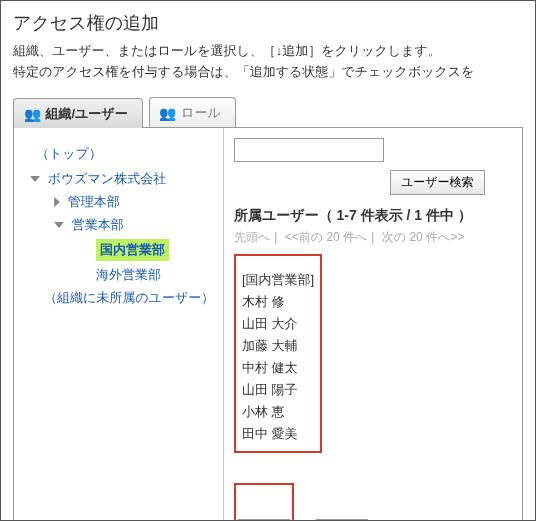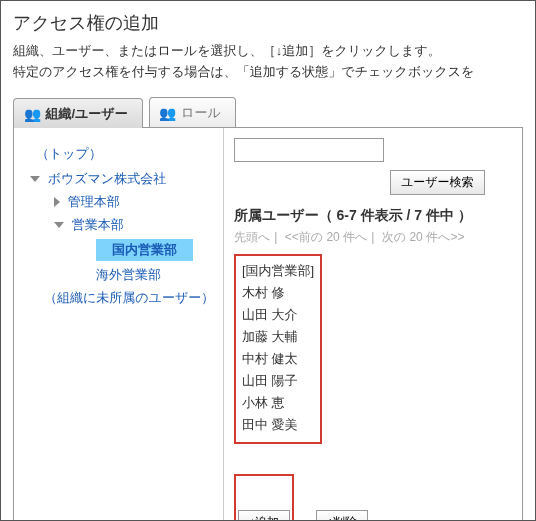--- a/index.html
+++ b/index.html
@@ -92,22 +92,22 @@
   }
   .toggle.right {
     border-top: 5px solid transparent;
     border-bottom: 5px solid transparent;
     border-left: 6px solid #888;
   }
   .lvl1 { padding-left: 10px; }
   .lvl2 { padding-left: 24px; }
   .lvl3 { padding-left: 42px; }
   .selnode {
-    background: #7dd3fc;
-    padding: 2px 16px;
+    background: #bef264;
+    padding: 2px 4px;
     font-weight: bold;
     color: #1a5bb5;
     display: inline-block;
   }
   .topnode { color: #1a5bb5; display:inline-block; padding: 2px 6px;}
   .searchrow { display: flex; gap: 6px; margin-bottom: 12px; }
   .searchrow input[type=text] {
     border: 1px solid #999;
     height: 24px;
     width: 150px;
@@ -119,21 +119,21 @@
     padding: 3px 10px;
     font-size: 12px;
     cursor: pointer;
     margin-top: 32px;
   }
   .section-title { font-weight: bold; font-size: 14px; margin-bottom: 4px; }
   .pager { color: #aaa; font-size: 12px; margin-bottom: 8px; }
   .pager .sep { margin: 0 4px; }
   .userlist {
     border: 2px solid #d23a2f;
-    padding: 4px 6px 6px 6px;
+    padding: 13px 6px 6px 6px;
     line-height: 1.7;
     width: fit-content;
   }
   .userlist div { white-space: nowrap; }
   .actions { margin-top: 30px; display:flex; gap:22px; align-items:center;}
   .addbox { border: 2px solid #d23a2f; padding: 2px; display:inline-block; }
   .ghosttext { color:#aaa; font-size:12px; margin-top:28px;}
 </style>
 </head>
 <body>
@@ -185,21 +185,21 @@
       <li class="lvl2"><a>（組織に未所属のユーザー）</a></li>
     </ul>
   </div>
 
   <div class="rightcol">
     <div class="searchrow">
       <input type="text" placeholder="" style="">
       <button class="btn">ユーザー検索</button>
     </div>
 
-    <div class="section-title">所属ユーザー（ 6-7 件表示 / 7 件中 ）</div>
+    <div class="section-title">所属ユーザー（ 1-7 件表示 / 1 件中 ）</div>
     <div class="pager">
       <span>先頭へ</span><span class="sep">|</span>
       <span>&lt;&lt;前の 20 件へ</span><span class="sep">|</span>
       <span>次の 20 件へ&gt;&gt;</span>
     </div>
 
     <div class="userlist">
       <div>[国内営業部]</div>
       <div>木村 修</div>
       <div>山田 大介</div>

